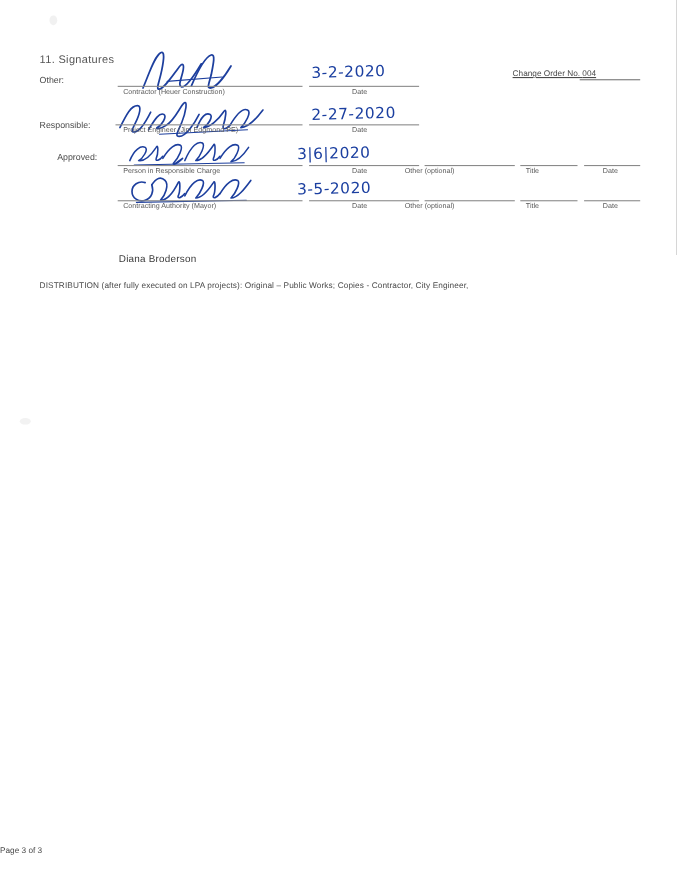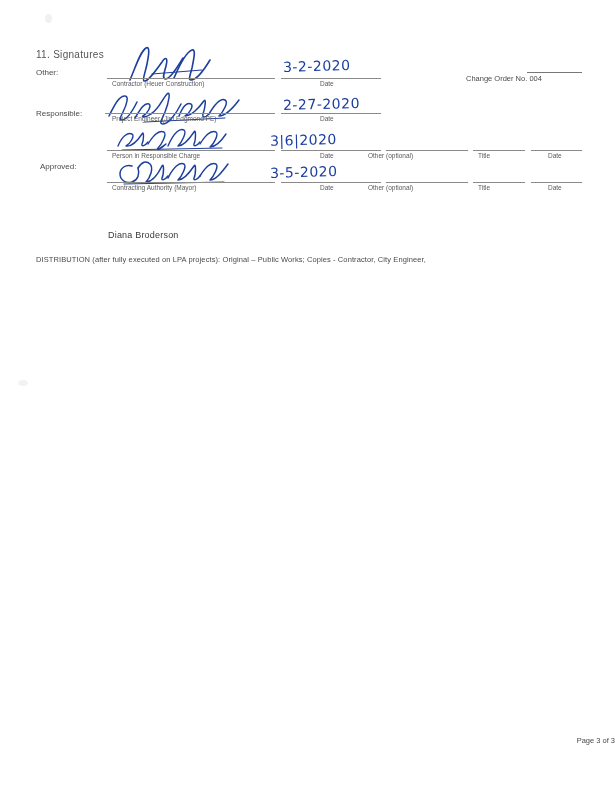--- a/index.html
+++ b/index.html
@@ -28,24 +28,25 @@
     position: absolute;
     left: 36px;
     top: 49px;
     font-size: 10px;
     color: #555;
     letter-spacing: 0.3px;
   }
   .co-num {
     position: absolute;
     left: 466px;
-    top: 74px;
+    top: 62px;
     font-size: 7.5px;
     color: #4a4a4a;
     white-space: nowrap;
+    text-decoration: underline;
   }
   .co-num-line {
     position: absolute;
     left: 527px;
     top: 72px;
     width: 55px;
     border-bottom: 1px solid #777;
   }
   .row-label {
     position: absolute;
@@ -82,25 +83,24 @@
     left: 36px;
     top: 255px;
     font-size: 7.5px;
     color: #4a4a4a;
     letter-spacing: 0.1px;
   }
   .footer {
     position: absolute;
     left: 0;
     right: 0;
-    top: 736px;
-    text-align: right;
+    top: 768px;
+    text-align: left;
     font-size: 7.5px;
     color: #4a4a4a;
-    padding-left: 38px;
   }
   svg.sigsvg {
     position: absolute;
     overflow: visible;
   }
   svg.sigsvg path {
     fill: none;
     stroke: #1d3f9e;
     stroke-linecap: round;
     stroke-linejoin: round;
@@ -145,21 +145,21 @@
     <path d="M104,26 C110,16 116,10 120,12 C124,14 118,24 114,28 C120,28 128,20 134,12" stroke-width="1.5"></path>
     <path d="M40,34 L120,30" stroke-width="1"></path>
   </svg>
   <div class="sig-line" style="left:105px;top:113px;width:170px;"></div>
   <div class="field-cap" style="left:112px;top:115px;">Project Engineer (Jim Edgmond PE)</div>
 
   <div class="hand-date" style="left:283px;top:96px;">2-27-2020</div>
   <div class="sig-line" style="left:281px;top:113px;width:100px;"></div>
   <div class="field-cap" style="left:320px;top:115px;">Date</div>
 
-  <div class="row-label" style="left:40px;top:138px;margin-top:24px;">Approved:</div>
+  <div class="row-label" style="left:52px;top:138px;">Approved:</div>
 
   <svg class="sigsvg" style="left:112px;top:124px;width:130px;height:30px;">
     <path d="M6,22 C10,12 16,8 20,10 C23,12 18,20 14,22 C20,23 26,16 30,10 C32,6 32,16 30,20 C29,23 33,22 36,18" stroke-width="1.4"></path>
     <path d="M36,20 C42,10 48,6 52,8 C55,10 50,20 46,24 C44,26 48,26 54,20" stroke-width="1.4"></path>
     <path d="M56,22 C62,8 68,4 72,6 C75,8 70,18 66,22 C72,22 78,14 82,8 C84,4 84,16 82,20 C81,23 85,22 88,18" stroke-width="1.4"></path>
     <path d="M88,20 C94,10 100,6 104,8 C107,10 102,20 98,23 C104,23 110,16 114,10" stroke-width="1.4"></path>
     <path d="M10,26 L110,24" stroke-width="1"></path>
   </svg>
   <div class="sig-line" style="left:107px;top:150px;width:168px;"></div>
   <div class="field-cap" style="left:112px;top:152px;">Person in Responsible Charge</div>

